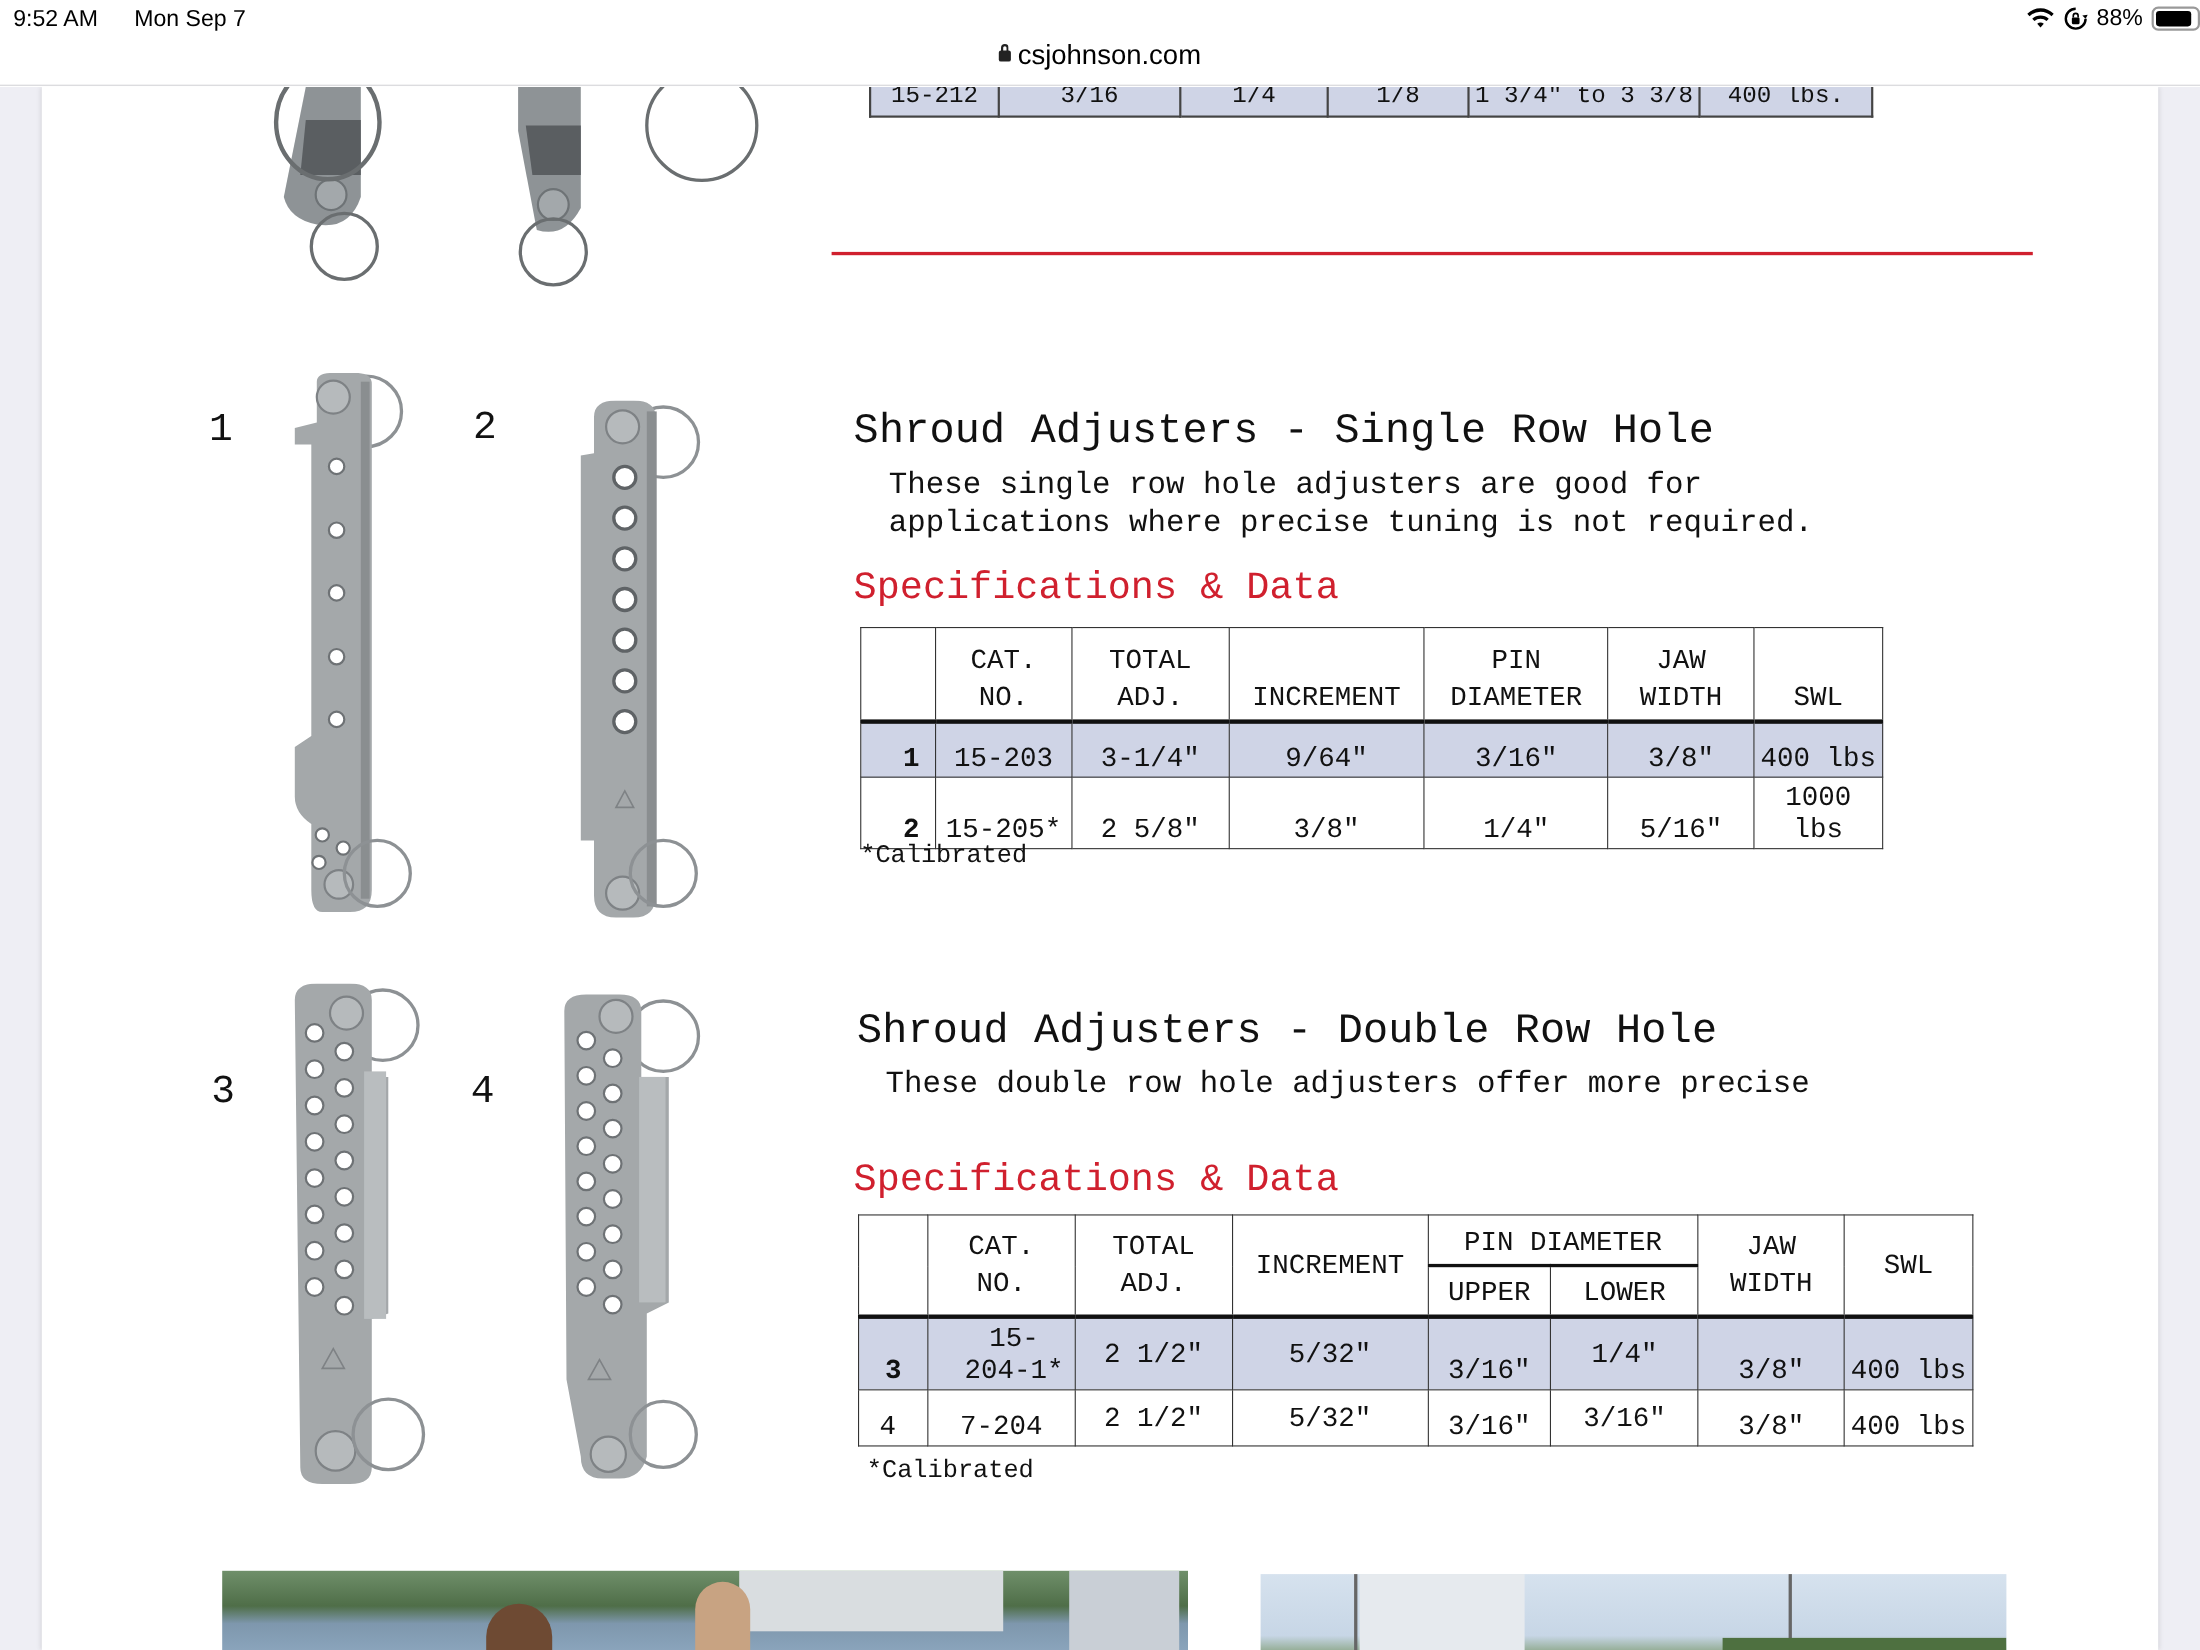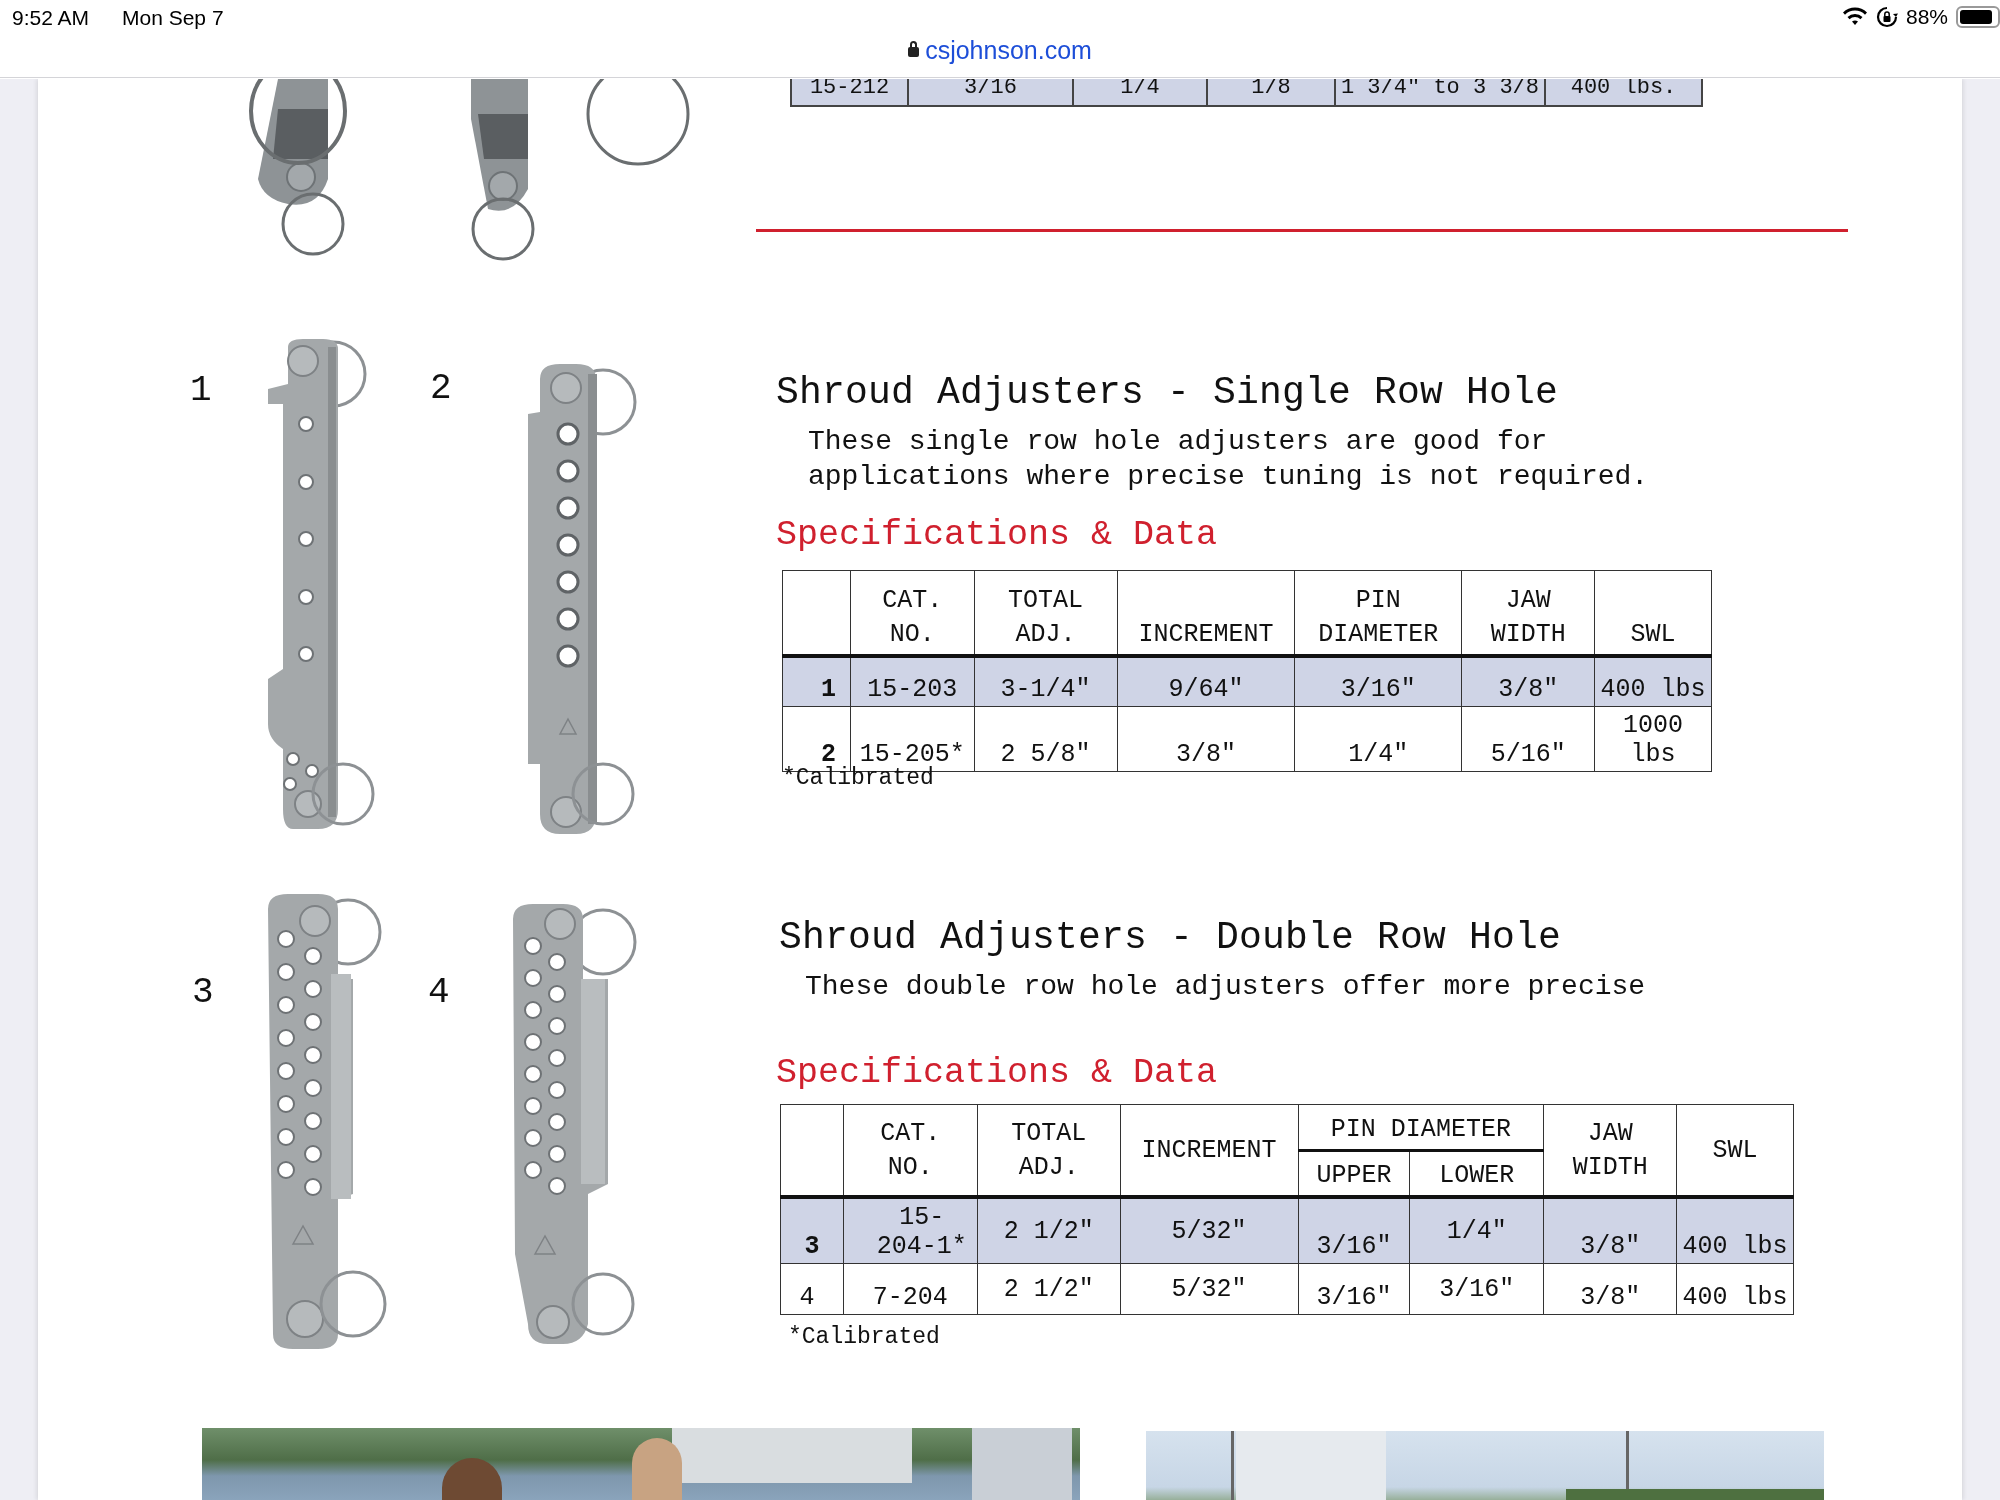--- a/index.html
+++ b/index.html
@@ -9,21 +9,21 @@
   
   .statusbar { position: absolute; left: 0; top: 0; width: 2000px; height: 36px; background: #fff; font-size: 21px; color: #000; }
   .statusbar .time { position: absolute; left: 12px; top: 6px; }
   .statusbar .date { position: absolute; left: 122px; top: 6px; }
   .statusbar .right { position: absolute; right: 0; top: 5px; display: flex; align-items: center; gap: 8px; }
   .battery { width: 44px; height: 22px; border: 2px solid #999; border-radius: 6px; padding: 2px; position: relative; }
   .battery .fill { height: 100%; background: #000; border-radius: 3px; }
   .battery::after { content: ""; position: absolute; right: -6px; top: 6px; width: 3px; height: 7px; background: #999; border-radius: 0 2px 2px 0; }
 
   
-  .addressbar { position: absolute; left: 0; top: 36px; width: 2000px; height: 42px; background: #fff; border-bottom: 1px solid #d4d4d8; text-align: center; font-size: 25px; color: #1d4ed8; padding-top: 0; }
+  .addressbar { position: absolute; left: 0; top: 36px; width: 2000px; height: 42px; background: #fff; border-bottom: 1px solid #d4d4d8; text-align: center; font-size: 25px; color: #000000; padding-top: 0; }
   .addressbar .lock { display: inline-block; width: 11px; height: 10px; background: #222; border-radius: 2px; position: relative; margin-right: 6px; vertical-align: 2px; }
   .addressbar .lock::before { content: ""; position: absolute; left: 2px; top: -6px; width: 7px; height: 8px; border: 2px solid #222; border-bottom: none; border-radius: 4px 4px 0 0; box-sizing: border-box; }
 
   
   .viewport { position: absolute; left: 0; top: 79px; width: 2000px; height: 1421px; background: #eeeef4; overflow: hidden; font-family: Liberation Mono, monospace; }
   .page { position: absolute; left: 38px; top: 0; width: 1924px; height: 1421px; background: #fff; box-shadow: -2px 0 4px rgba(0,0,0,0.08), 2px 0 4px rgba(0,0,0,0.08); }
 
   
   .top-table { position: absolute; left: 752px; top: -30px; border-collapse: collapse; font-size: 22px; }
   .top-table td { border: 2px solid #444; background: #cfd4e6; height: 56px; text-align: center; color: #111; padding-top: 18px; }

